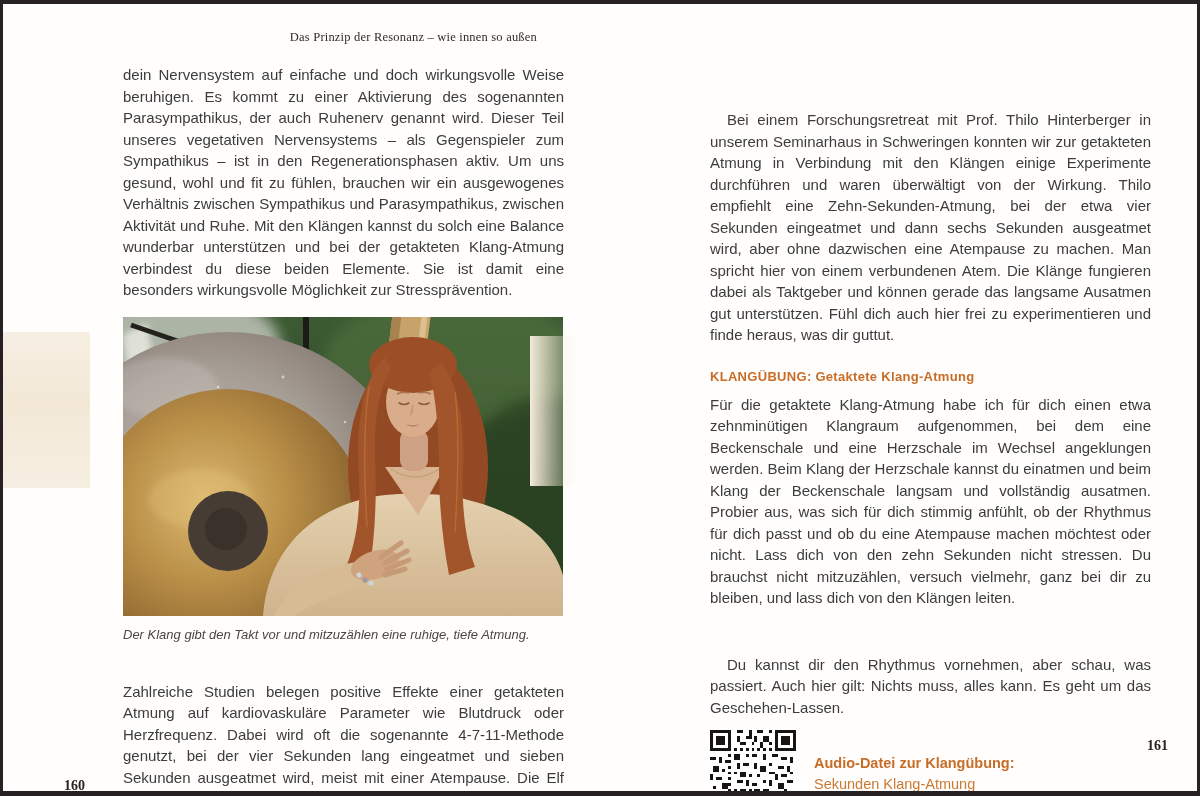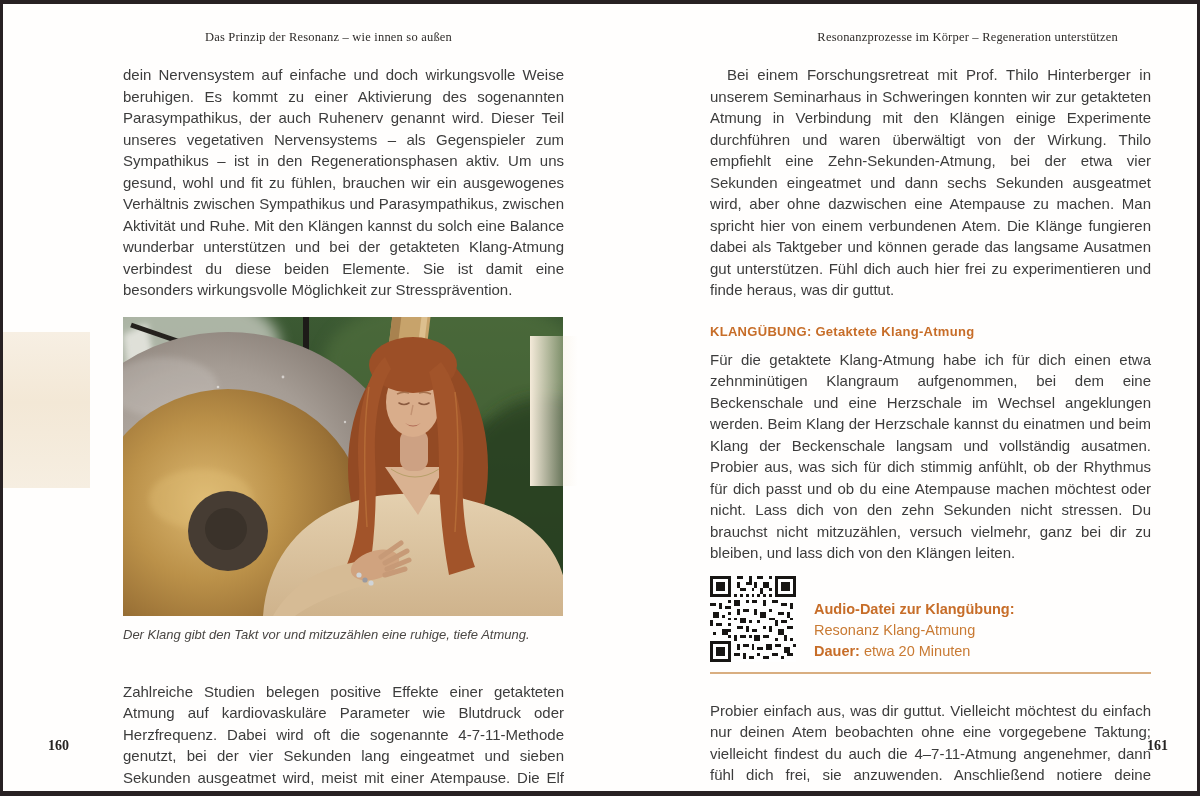--- a/index.html
+++ b/index.html
@@ -12,32 +12,32 @@
   .frame.top{left:0;top:0;width:1200px;height:4px;}
   .frame.bottom{left:0;top:791px;width:1200px;height:5px;}
   .frame.left{left:0;top:0;width:3px;height:796px;}
   .frame.right{left:1197px;top:0;width:3px;height:796px;}
 
   .running-head{
     position:absolute;top:30px;width:441px;
     font-family:"Liberation Serif", serif;font-size:12.5px;color:#2e2b29;
     letter-spacing:.2px;
   }
-  .running-head.lefthead{left:108px;text-align:center;}
+  .running-head.lefthead{left:96px;text-align:right;}
   .running-head.righthead{left:677px;text-align:right;}
 
   .col{position:absolute;top:64px;width:441px;padding-left:33px;}
   .col.leftcol{left:90px;}
   .col.rightcol{left:677px;}
 
   .body-par{
     margin:0;font-size:15px;line-height:21.5px;color:#3c3c3c;
     text-align:justify;text-justify:inter-word;
   }
-  .body-par.indent{text-indent:17px;}
+  .body-par.indent{text-indent:17px;margin-top:45px;}
   .mt{margin-top:38px;}
 
   .figure{position:relative;margin-top:16px;width:440px;height:299px;}
   .figure svg{display:block;}
 
   .caption{
     margin-top:10px;font-size:13px;font-style:italic;color:#4a4744;
     line-height:17px;
   }
 
@@ -60,38 +60,37 @@
   .qr{width:86px;height:86px;flex:0 0 86px;}
   .audio-text{margin-left:18px;font-size:14.5px;line-height:21px;color:#c97a33;}
   .audio-text .bold{font-weight:700;color:#c76d28;}
 
   .rule{margin-top:10px;height:2px;background:#d9ae80;width:441px;}
 
   .page-number{
     position:absolute;top:738px;font-family:"Liberation Serif", serif;
     font-weight:700;font-size:14px;color:#262422;z-index:5;
   }
-  .page-number.pn-left{left:48px;}
+  .page-number.pn-left{left:64px;margin-top:40px;}
   .page-number.pn-right{right:32px;text-align:left;}
 </style>
 </head>
 <body>
 
 <div class="spread">
 
   <div class="frame top"></div>
   <div class="frame bottom"></div>
   <div class="frame left"></div>
   <div class="frame right"></div>
 
   <div class="band band-left"></div>
   <div class="band band-right"></div>
 
   <div class="running-head lefthead">Das Prinzip der Resonanz – wie innen so außen</div>
-  <div class="running-head righthead">Resonanzprozesse im Körper – Regeneration unterstützen</div>
 
   <div class="col leftcol">
     <p class="body-par">dein Nervensystem auf einfache und doch wirkungsvolle Weise beruhigen. Es kommt zu einer Aktivierung des sogenannten Parasympathikus, der auch Ruhenerv genannt wird. Dieser Teil unseres vegetativen Nervensystems – als Gegenspieler zum Sympathikus – ist in den Regenerationsphasen aktiv. Um uns gesund, wohl und fit zu fühlen, brauchen wir ein ausgewogenes Verhältnis zwischen Sympathikus und Parasympathikus, zwischen Aktivität und Ruhe. Mit den Klängen kannst du solch eine Balance wunderbar unterstützen und bei der getakteten Klang-Atmung verbindest du diese beiden Elemente. Sie ist damit eine besonders wirkungsvolle Möglichkeit zur Stressprävention.</p>
 
     <div class="figure">
       <svg width="440" height="299" viewBox="0 0 440 299">
         <defs>
           <linearGradient id="bgGreen" x1="0" y1="0" x2="0" y2="1">
             <stop offset="0" stop-color="#3c5a33"></stop>
               <stop offset="1" stop-color="#22351d"></stop>
@@ -200,20 +199,21 @@
     <div class="caption">Der Klang gibt den Takt vor und mitzuzählen eine ruhige, tiefe Atmung.</div>
 
     <p class="body-par mt">Zahlreiche Studien belegen positive Effekte einer getakteten Atmung auf kardiovaskuläre Parameter wie Blutdruck oder Herzfrequenz. Dabei wird oft die sogenannte 4-7-11-Methode genutzt, bei der vier Sekunden lang eingeatmet und sieben Sekunden ausgeatmet wird, meist mit einer Atempause. Die Elf steht für die Anzahl der Wiederholungen.</p>
   </div>
 
   <div class="col rightcol">
     <p class="body-par indent">Bei einem Forschungsretreat mit Prof. Thilo Hinterberger in unserem Seminarhaus in Schweringen konnten wir zur getakteten Atmung in Verbindung mit den Klängen einige Experimente durchführen und waren überwältigt von der Wirkung. Thilo empfiehlt eine Zehn-Sekunden-Atmung, bei der etwa vier Sekunden eingeatmet und dann sechs Sekunden ausgeatmet wird, aber ohne dazwischen eine Atempause zu machen. Man spricht hier von einem verbundenen Atem. Die Klänge fungieren dabei als Taktgeber und können gerade das langsame Ausatmen gut unterstützen. Fühl dich auch hier frei zu experimentieren und finde heraus, was dir guttut.</p>
 
     <h2 class="exercise-heading">KLANGÜBUNG: Getaktete Klang-Atmung</h2>
     <p class="body-par">Für die getaktete Klang-Atmung habe ich für dich einen etwa zehnminütigen Klangraum aufgenommen, bei dem eine Beckenschale und eine Herzschale im Wechsel angeklungen werden. Beim Klang der Herzschale kannst du einatmen und beim Klang der Beckenschale langsam und vollständig ausatmen. Probier aus, was sich für dich stimmig anfühlt, ob der Rhythmus für dich passt und ob du eine Atempause machen möchtest oder nicht. Lass dich von den zehn Sekunden nicht stressen. Du brauchst nicht mitzuzählen, versuch vielmehr, ganz bei dir zu bleiben, und lass dich von den Klängen leiten.</p>
+    <p class="body-par indent">Du kannst dir den Rhythmus vornehmen, aber schau, was passiert. Auch hier gilt: Nichts muss, alles kann. Es geht um das Geschehen-Lassen.</p>
 
     <div class="audio-row">
       <svg class="qr" viewBox="0 0 29 29" shape-rendering="crispEdges">
         <rect width="29" height="29" fill="#ffffff"></rect>
         <g fill="#171513">
 
           <path d="M0,0h7v7h-7z M1,1v5h5v-5z" fill-rule="evenodd"></path>
           <rect x="2" y="2" width="3" height="3"></rect>
           <path d="M22,0h7v7h-7z M23,1v5h5v-5z" fill-rule="evenodd"></path>
           <rect x="24" y="2" width="3" height="3"></rect>
@@ -306,21 +306,21 @@
             <rect x="13" y="27" width="2" height="1"></rect>
             <rect x="16" y="26" width="1" height="1"></rect>
             <rect x="18" y="27" width="2" height="1"></rect>
           <rect x="21" y="26" width="2" height="1"></rect>
             <rect x="24" y="27" width="1" height="1"></rect>
             <rect x="26" y="26" width="2" height="1"></rect>
         </g>
       </svg>
       <div class="audio-text">
         <div><span class="bold">Audio-Datei zur Klangübung:</span></div>
-        <div>Resonanz Klang-Atmung</div>
+        <div>Sekunden Klang-Atmung</div>
         <div>
           <span class="bold">Dauer:</span><span> etwa 20 Minuten</span>
         </div>
       </div>
     </div>
 
     <div class="rule"></div>
 
     <p class="body-par" style="margin-top:26px;">Probier einfach aus, was dir guttut. Vielleicht möchtest du einfach nur deinen Atem beobachten ohne eine vorgegebene Taktung; vielleicht findest du auch die 4–7-11-Atmung angenehmer, dann fühl dich frei, sie anzuwenden. Anschließend notiere deine Erfahrungen in deinem Klang-Tagebuch.</p>
   </div>

